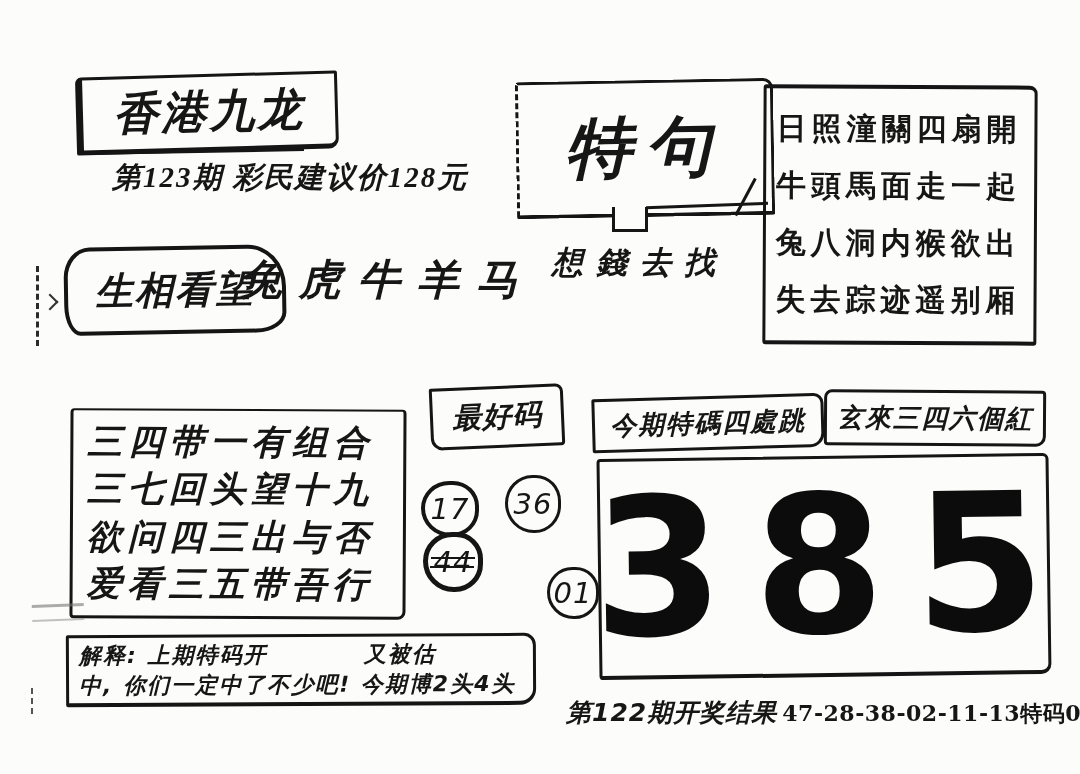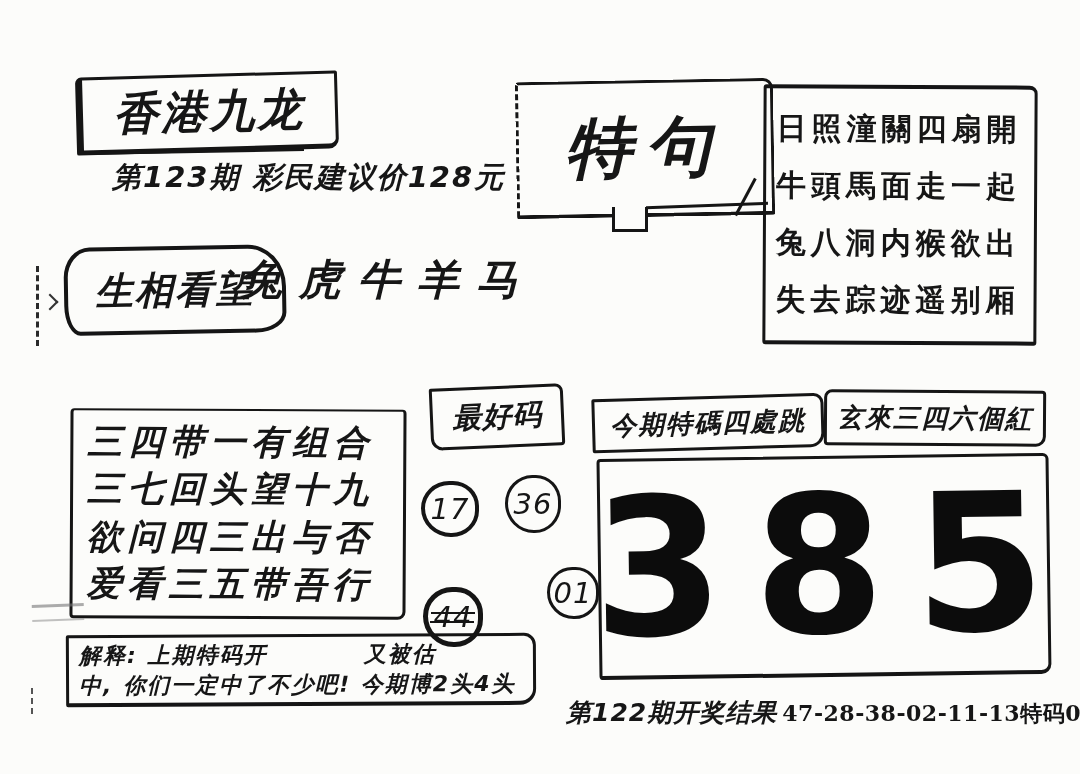--- a/index.html
+++ b/index.html
@@ -15,21 +15,21 @@
 
   
   .title-box{
     left:76px;top:74px;width:252px;height:70px;
     border-width:3px 3px 5px 7px;
     border-radius:6px 2px 10px 2px;
     transform:rotate(-1.6deg);
   }
   .title-box span{font-size:45px;font-weight:800;letter-spacing:3px;white-space:nowrap;}
   .title-underline{left:82px;top:150px;width:222px;height:3px;background:#151515;transform:rotate(-1deg);}
-  .issue-line{left:112px;top:158px;font-size:29px;letter-spacing:2px;font-weight:600;white-space:nowrap;}
+  .issue-line{left:112px;top:158px;font-size:29px;letter-spacing:2px;font-weight:600;white-space:nowrap;font-family:Liberation Serif, serif;}
 
   .teju-box{
     left:516px;top:80px;width:252px;height:130px;
     border-width:3px 3px 4px 3px;border-left-style:dashed;
     border-radius:4px 10px 2px 2px;transform:rotate(-1deg);
   }
   .teju-box span{font-size:66px;font-weight:800;letter-spacing:14px;}
   .box-notch{
     left:612px;top:207px;width:30px;height:22px;
     border:3px solid #151515;border-top:none;background:#fcfcfa;
@@ -76,21 +76,21 @@
     transform:rotate(-2.5deg);
   }
   .best-codes-box span{font-size:29px;font-weight:800;letter-spacing:1px;}
   .circle{
     position:absolute;border:4px solid #151515;border-radius:52% 48% 50% 55%;
     display:flex;align-items:center;justify-content:center;background:transparent;
   }
   .circle span{font-size:29px;font-weight:400;font-style:italic;letter-spacing:1px;}
   .c17{left:421px;top:481px;width:50px;height:48px;}
   .c36{left:505px;top:475px;width:50px;height:52px;border-width:3px;text-align:right;}
-  .c44{left:423px;top:587px;width:50px;height:50px;border-width:5px;}
+  .c44{left:423px;top:532px;width:50px;height:50px;border-width:5px;}
   .c01{left:505px;top:567px;width:46px;height:46px;border-width:3px;margin-left:42px;}
   .c44 .strike{position:absolute;left:3px;right:3px;top:20px;height:2px;background:#151515;}
   .c44 .strike2{position:absolute;left:2px;right:4px;top:29px;height:2px;background:#151515;}
 
   
   .tip-left{
     left:592px;top:396px;width:226px;height:48px;
     border-radius:2px 10px 14px 2px;transform:rotate(-1.6deg);
   }
   .tip-right{
@@ -150,20 +150,21 @@
     <div>日照潼關四扇開</div>
     <div>牛頭馬面走一起</div>
     <div>兔八洞内猴欲出</div>
     <div>失去踪迹遥别厢</div>
   </div>
 
   <div class="box cloud-box center">
     <span class="hand">生相看望</span>
   </div>
   <div class="abs zodiac-row hand">兔虎牛羊马</div>
+  <div class="abs money-hint hand">想錢去找</div>
 
   <div class="box special-poem-box">
     <div class="hand">三四带一有组合</div>
     <div class="hand">三七回头望十九</div>
     <div class="hand">欲问四三出与否</div>
     <div class="hand">爱看三五带吾行</div>
   </div>
 
   <div class="box best-codes-box center">
     <span class="hand">最好码</span>

